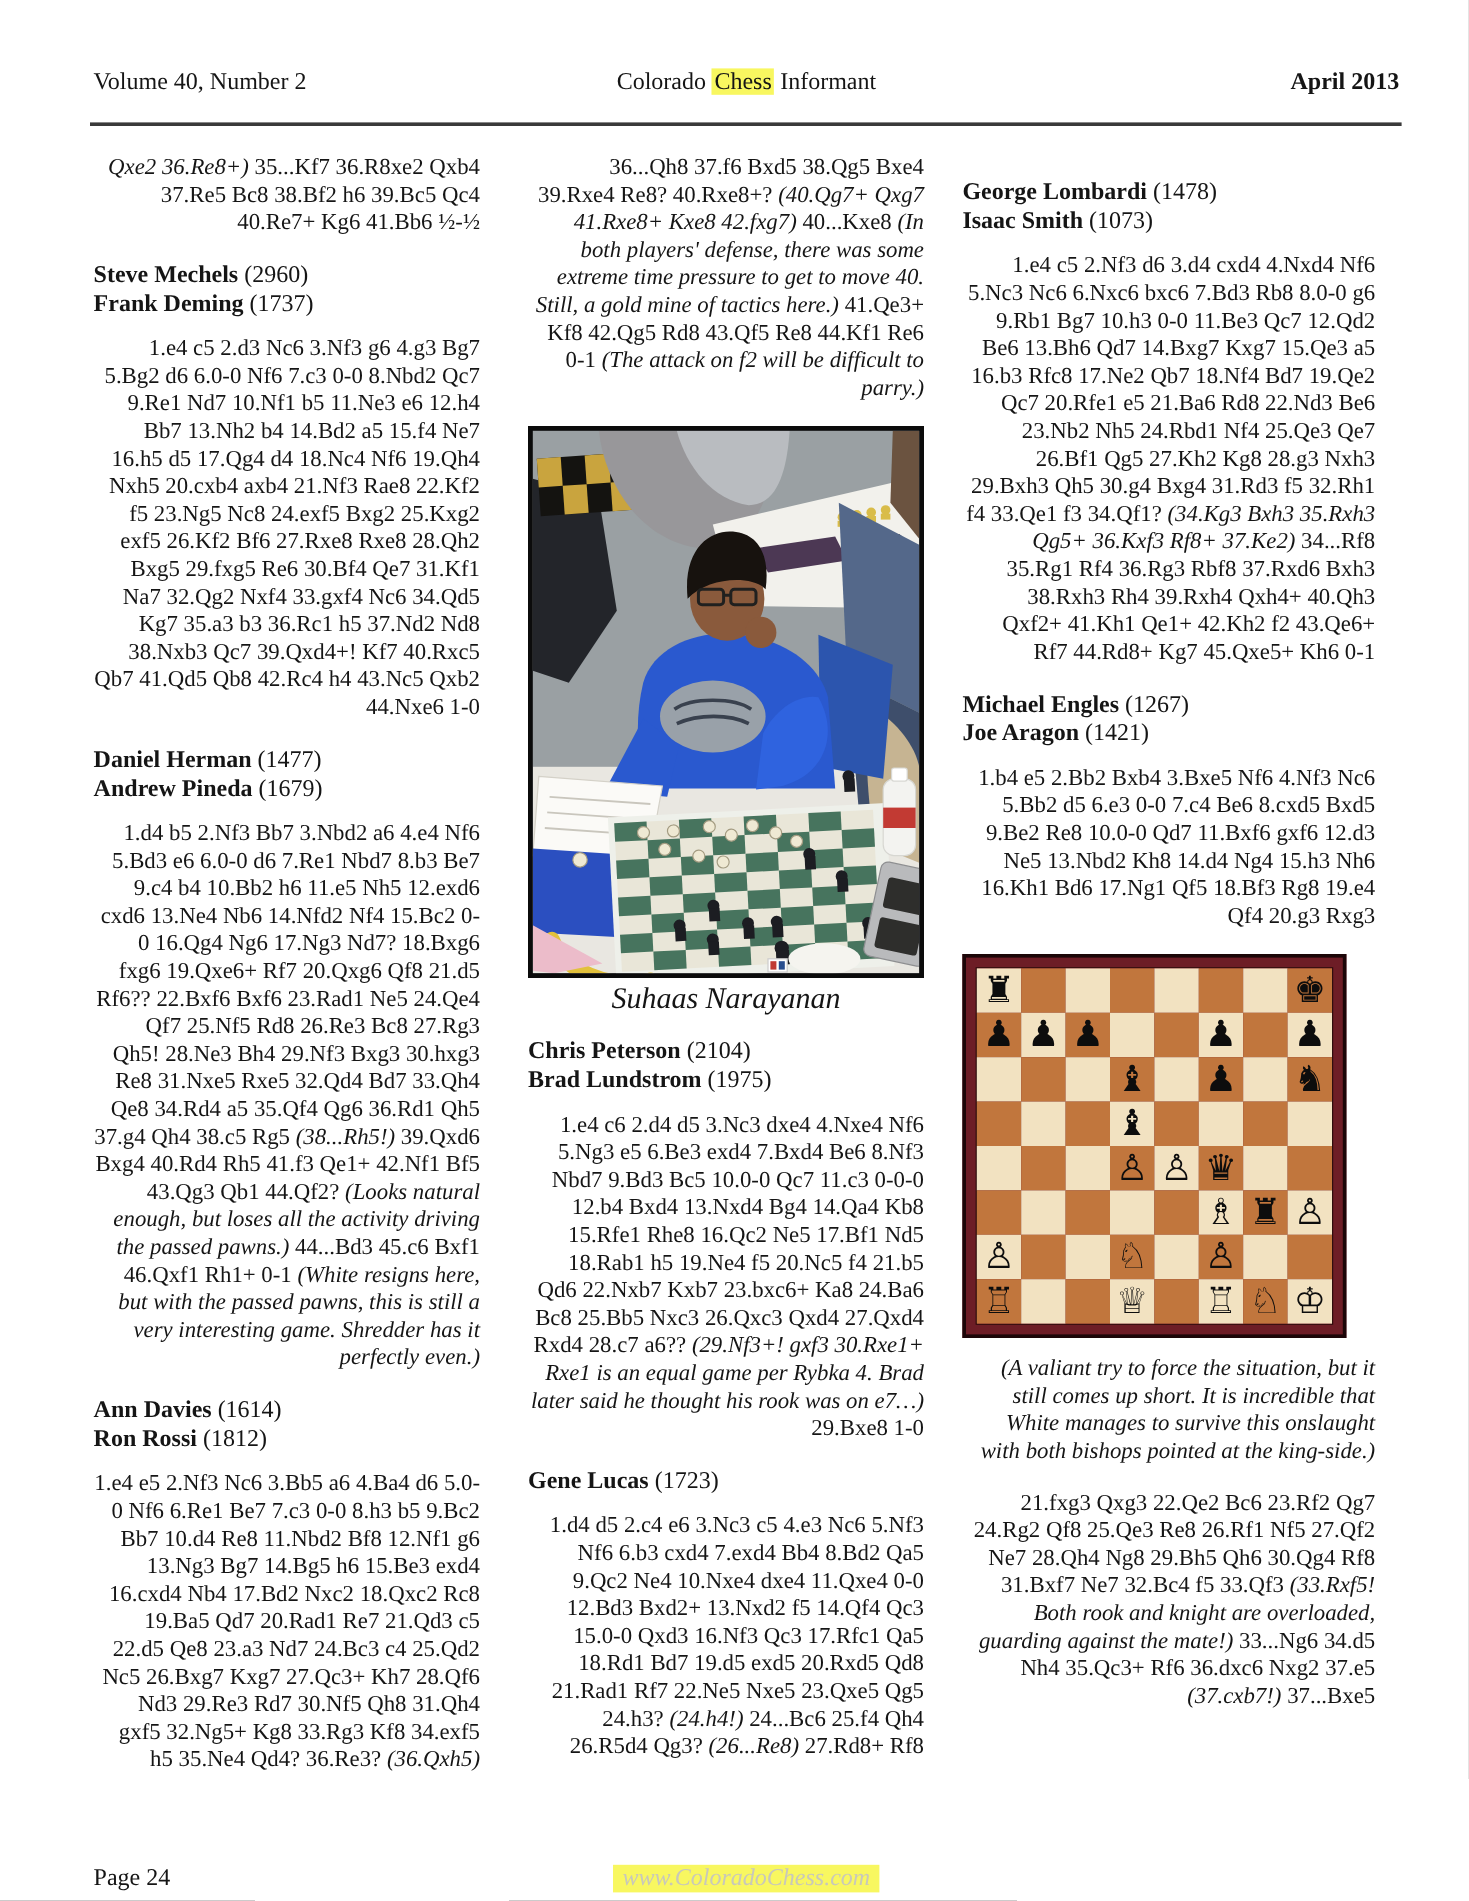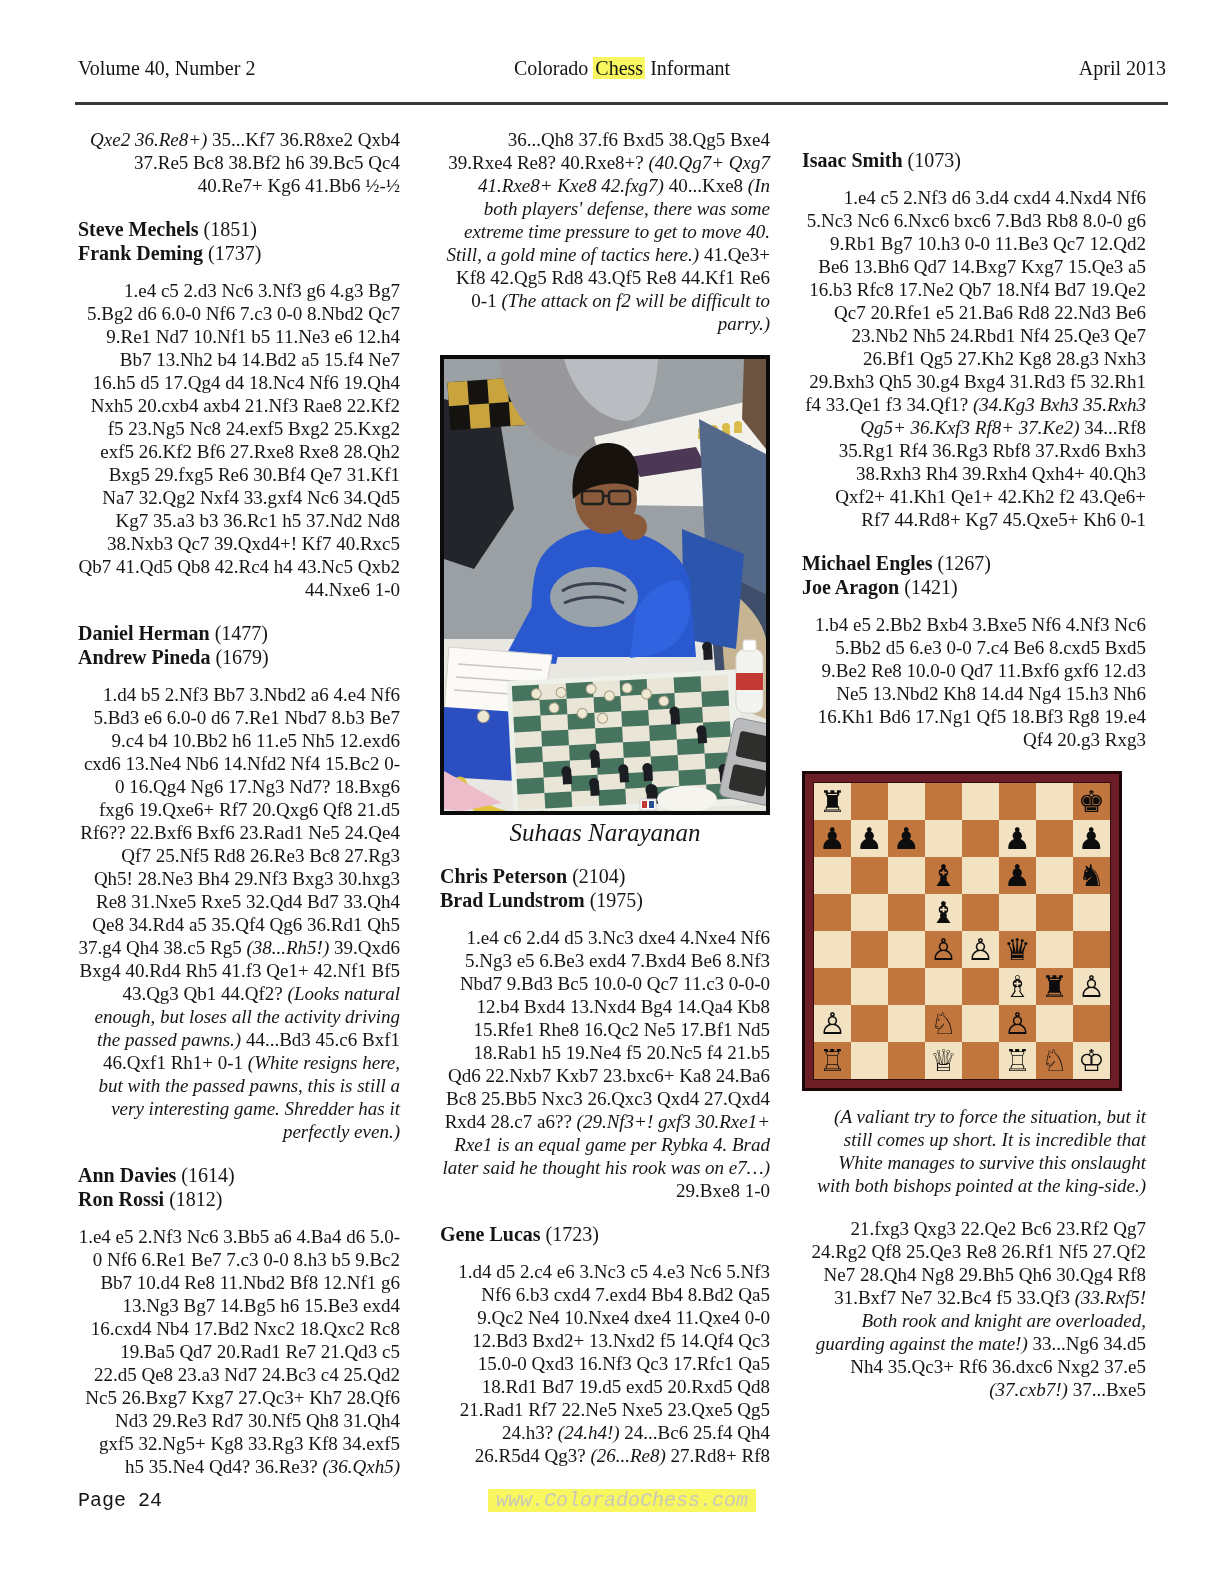--- a/index.html
+++ b/index.html
@@ -3,21 +3,21 @@
 <meta charset="utf-8">
 <style>
   html,body{margin:0;padding:0;background:#777;}
   .page{position:relative;width:1224px;height:1584px;margin:0 auto;background:#ffffff;
         font-family:"Liberation Serif","DejaVu Serif",serif;color:#151515;overflow:hidden;padding-left:20px;}
   
   .hdr{position:absolute;top:57px;left:78px;right:78px;height:26px;font-size:20px;}
   .hdr-left{position:absolute;left:0;top:0;}
   .hdr-center{position:absolute;left:50%;transform:translateX(-50%);top:0;white-space:nowrap;}
   .hdr-center .hl{background:var(--hl,#f8f760);padding:0 2px;}
-  .hdr-right{position:absolute;right:0;top:0;}
+  .hdr-right{position:absolute;right:0;top:0;font-weight:bold;}
   .rule{position:absolute;top:102px;left:75px;right:76px;height:3px;background:#3a3a3a;}
   
   .cols{position:absolute;top:128px;left:78px;display:grid;grid-template-columns:322px 330px 336px;column-gap:40px;
         font-size:19px;line-height:23px;}
   .cols .col:nth-child(3){margin-left:-8px;}
   .moves{margin:0 0 20px 0;text-align:right;}
   .moves em{font-style:italic;}
   .players{margin:20px 0 14px 0;font-size:20px;line-height:24px;}
   .players .pname{font-weight:bold;}
   
@@ -27,42 +27,42 @@
   
   .diagram{width:320px;margin:2px 0 14px 0;box-sizing:border-box;border:3px solid #1c0608;
            background:var(--frame,#6d1d26);padding:9px;}
   .board{width:296px;height:296px;display:grid;grid-template-columns:repeat(8,37px);grid-auto-rows:37px;
          box-shadow:0 0 0 1px #2f0d0d;}
   .sq{display:flex;align-items:center;justify-content:center;
       font-family:"DejaVu Sans",sans-serif;font-size:30px;color:#0d0d0d;line-height:37px;}
   .sq.light{background:var(--bd-light,#f2e2c1);}
   .sq.dark{background:var(--bd-dark,#c1763d);}
   
-  .ftr{position:absolute;top:1489px;left:78px;right:78px;height:28px;font-size:20px;font-family:Liberation Mono, monospace;}
+  .ftr{position:absolute;top:1554px;left:78px;right:78px;height:28px;font-size:20px;}
   .ftr-page{position:absolute;left:0;top:0;}
   .ftr-url{position:absolute;left:50%;transform:translateX(-50%);top:0;font-style:italic;
            color:var(--urlc,#c8c8ba);background:var(--hl,#f8f760);padding:0 8px;white-space:nowrap;}
 </style>
 </head>
 <body>
 
 <div class="page">
 
   <div class="hdr">
     <span class="hdr-left">Volume 40, Number 2</span>
     <span class="hdr-center"><span>Colorado </span><span class="hl">Chess</span><span> Informant</span></span>
     <span class="hdr-right">April 2013</span>
   </div>
   <div class="rule"></div>
 
   <div class="cols">
     <section class="col">
         <p class="moves"><em>Qxe2 36.Re8+)</em><span> 35...Kf7 36.R8xe2 Qxb4 37.Re5 Bc8 38.Bf2 h6 39.Bc5 Qc4 40.Re7+ Kg6 41.Bb6 ½-½</span></p>
         <div class="players">
-          <div><span class="pname">Steve Mechels</span><span> (1851)</span></div>
+          <div><span class="pname">Steve Mechels</span><span> (2960)</span></div>
           <div><span class="pname">Frank Deming</span><span> (1737)</span></div>
         </div>
         <p class="moves"><span>1.e4 c5 2.d3 Nc6 3.Nf3 g6 4.g3 Bg7 5.Bg2 d6 6.0-0 Nf6 7.c3 0-0 8.Nbd2 Qc7 9.Re1 Nd7 10.Nf1 b5 11.Ne3 e6 12.h4 Bb7 13.Nh2 b4 14.Bd2 a5 15.f4 Ne7 16.h5 d5 17.Qg4 d4 18.Nc4 Nf6 19.Qh4 Nxh5 20.cxb4 axb4 21.Nf3 Rae8 22.Kf2 f5 23.Ng5 Nc8 24.exf5 Bxg2 25.Kxg2 exf5 26.Kf2 Bf6 27.Rxe8 Rxe8 28.Qh2 Bxg5 29.fxg5 Re6 30.Bf4 Qe7 31.Kf1 Na7 32.Qg2 Nxf4 33.gxf4 Nc6 34.Qd5 Kg7 35.a3 b3 36.Rc1 h5 37.Nd2 Nd8 38.Nxb3 Qc7 39.Qxd4+! Kf7 40.Rxc5 Qb7 41.Qd5 Qb8 42.Rc4 h4 43.Nc5 Qxb2 44.Nxe6 1-0</span></p>
         <div class="players">
           <div><span class="pname">Daniel Herman</span><span> (1477)</span></div>
           <div><span class="pname">Andrew Pineda</span><span> (1679)</span></div>
         </div>
         <p class="moves"><span>1.d4 b5 2.Nf3 Bb7 3.Nbd2 a6 4.e4 Nf6 5.Bd3 e6 6.0-0 d6 7.Re1 Nbd7 8.b3 Be7 9.c4 b4 10.Bb2 h6 11.e5 Nh5 12.exd6 cxd6 13.Ne4 Nb6 14.Nfd2 Nf4 15.Bc2 0-0 16.Qg4 Ng6 17.Ng3 Nd7? 18.Bxg6 fxg6 19.Qxe6+ Rf7 20.Qxg6 Qf8 21.d5 Rf6?? 22.Bxf6 Bxf6 23.Rad1 Ne5 24.Qe4 Qf7 25.Nf5 Rd8 26.Re3 Bc8 27.Rg3 Qh5! 28.Ne3 Bh4 29.Nf3 Bxg3 30.hxg3 Re8 31.Nxe5 Rxe5 32.Qd4 Bd7 33.Qh4 Qe8 34.Rd4 a5 35.Qf4 Qg6 36.Rd1 Qh5 37.g4 Qh4 38.c5 Rg5 </span><em>(38...Rh5!)</em><span> 39.Qxd6 Bxg4 40.Rd4 Rh5 41.f3 Qe1+ 42.Nf1 Bf5 43.Qg3 Qb1 44.Qf2? </span><em>(Looks natural enough, but loses all the activity driving the passed pawns.)</em><span> 44...Bd3 45.c6 Bxf1 46.Qxf1 Rh1+ 0-1 </span><em>(White resigns here, but with the passed pawns, this is still a very interesting game. Shredder has it perfectly even.)</em></p>
         <div class="players">
           <div><span class="pname">Ann Davies</span><span> (1614)</span></div>
@@ -249,20 +249,21 @@
           <div><span class="pname">Brad Lundstrom</span><span> (1975)</span></div>
         </div>
         <p class="moves"><span>1.e4 c6 2.d4 d5 3.Nc3 dxe4 4.Nxe4 Nf6 5.Ng3 e5 6.Be3 exd4 7.Bxd4 Be6 8.Nf3 Nbd7 9.Bd3 Bc5 10.0-0 Qc7 11.c3 0-0-0 12.b4 Bxd4 13.Nxd4 Bg4 14.Qa4 Kb8 15.Rfe1 Rhe8 16.Qc2 Ne5 17.Bf1 Nd5 18.Rab1 h5 19.Ne4 f5 20.Nc5 f4 21.b5 Qd6 22.Nxb7 Kxb7 23.bxc6+ Ka8 24.Ba6 Bc8 25.Bb5 Nxc3 26.Qxc3 Qxd4 27.Qxd4 Rxd4 28.c7 a6?? </span><em>(29.Nf3+! gxf3 30.Rxe1+ Rxe1 is an equal game per Rybka 4. Brad later said he thought his rook was on e7…)</em><span> 29.Bxe8 1-0</span></p>
         <div class="players">
           <div><span class="pname">Gene Lucas</span><span> (1723)</span></div>
         </div>
         <p class="moves"><span>1.d4 d5 2.c4 e6 3.Nc3 c5 4.e3 Nc6 5.Nf3 Nf6 6.b3 cxd4 7.exd4 Bb4 8.Bd2 Qa5 9.Qc2 Ne4 10.Nxe4 dxe4 11.Qxe4 0-0 12.Bd3 Bxd2+ 13.Nxd2 f5 14.Qf4 Qc3 15.0-0 Qxd3 16.Nf3 Qc3 17.Rfc1 Qa5 18.Rd1 Bd7 19.d5 exd5 20.Rxd5 Qd8 21.Rad1 Rf7 22.Ne5 Nxe5 23.Qxe5 Qg5 24.h3? </span><em>(24.h4!)</em><span> 24...Bc6 25.f4 Qh4 26.R5d4 Qg3? </span><em>(26...Re8)</em><span> 27.Rd8+ Rf8</span></p>
       </section>
     <section class="col">
         <div class="players">
+          <div><span class="pname">George Lombardi</span><span> (1478)</span></div>
           <div><span class="pname">Isaac Smith</span><span> (1073)</span></div>
         </div>
         <p class="moves"><span>1.e4 c5 2.Nf3 d6 3.d4 cxd4 4.Nxd4 Nf6 5.Nc3 Nc6 6.Nxc6 bxc6 7.Bd3 Rb8 8.0-0 g6 9.Rb1 Bg7 10.h3 0-0 11.Be3 Qc7 12.Qd2 Be6 13.Bh6 Qd7 14.Bxg7 Kxg7 15.Qe3 a5 16.b3 Rfc8 17.Ne2 Qb7 18.Nf4 Bd7 19.Qe2 Qc7 20.Rfe1 e5 21.Ba6 Rd8 22.Nd3 Be6 23.Nb2 Nh5 24.Rbd1 Nf4 25.Qe3 Qe7 26.Bf1 Qg5 27.Kh2 Kg8 28.g3 Nxh3 29.Bxh3 Qh5 30.g4 Bxg4 31.Rd3 f5 32.Rh1 f4 33.Qe1 f3 34.Qf1? </span><em>(34.Kg3 Bxh3 35.Rxh3 Qg5+ 36.Kxf3 Rf8+ 37.Ke2)</em><span> 34...Rf8 35.Rg1 Rf4 36.Rg3 Rbf8 37.Rxd6 Bxh3 38.Rxh3 Rh4 39.Rxh4 Qxh4+ 40.Qh3 Qxf2+ 41.Kh1 Qe1+ 42.Kh2 f2 43.Qe6+ Rf7 44.Rd8+ Kg7 45.Qxe5+ Kh6 0-1</span></p>
         <div class="players">
           <div><span class="pname">Michael Engles</span><span> (1267)</span></div>
           <div><span class="pname">Joe Aragon</span><span> (1421)</span></div>
         </div>
         <p class="moves"><span>1.b4 e5 2.Bb2 Bxb4 3.Bxe5 Nf6 4.Nf3 Nc6 5.Bb2 d5 6.e3 0-0 7.c4 Be6 8.cxd5 Bxd5 9.Be2 Re8 10.0-0 Qd7 11.Bxf6 gxf6 12.d3 Ne5 13.Nbd2 Kh8 14.d4 Ng4 15.h3 Nh6 16.Kh1 Bd6 17.Ng1 Qf5 18.Bf3 Rg8 19.e4 Qf4 20.g3 Rxg3</span></p>
         <div class="diagram">
     <div class="board">

